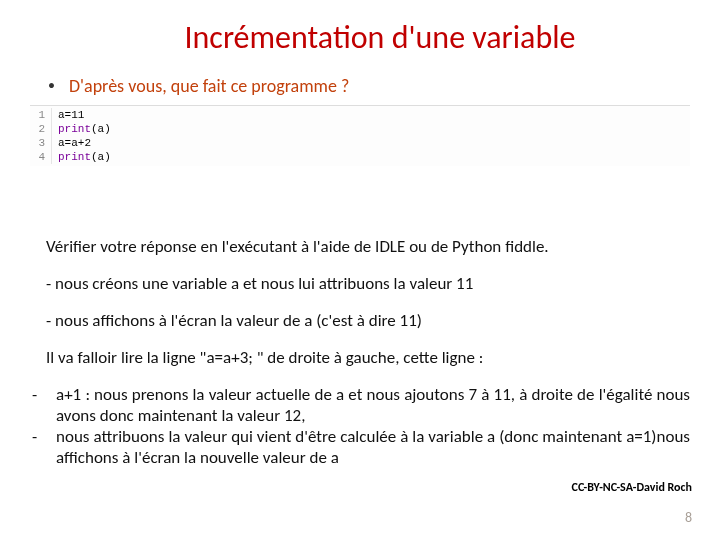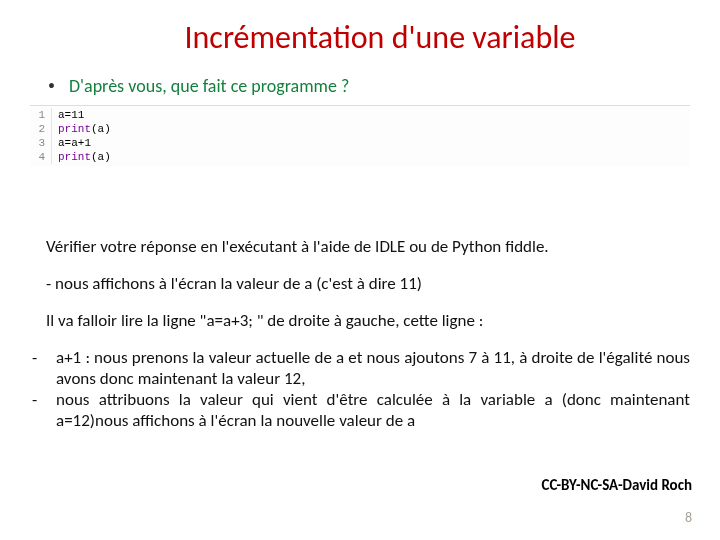--- a/index.html
+++ b/index.html
@@ -32,21 +32,21 @@
     margin-bottom: 8px;
   }
   .bullet-dot {
     font-size: 14px;
     color: #333;
     margin-right: 14px;
     line-height: 22px;
   }
   .bullet-text {
     font-size: 18px;
-    color: #15803d;
+    color: #c2410c;
     line-height: 22px;
   }
   .code-block {
     margin: 6px 0 12px 0;
     border-top: 1px solid #ddd;
     background: #fdfdfd;
     padding: 2px 0 2px 0;
     font-family: "Courier New", monospace;
     font-size: 11px;
     line-height: 14px;
@@ -85,21 +85,21 @@
     padding-left: 2px;
   }
   .body-text .indent-content {
     flex: 1;
     text-align: justify;
   }
   .credit {
     position: absolute;
     right: 28px;
     bottom: 46px;
-    font-size: 15px;
+    font-size: 12px;
     font-weight: 700;
     color: #000;
   }
   .page-num {
     position: absolute;
     right: 28px;
     bottom: 14px;
     font-size: 14px;
     color: #a9a098;
   }
@@ -120,38 +120,39 @@
     <div class="code-row">
       <div class="gutter">1</div>
       <div class="code-text">a=11</div>
     </div>
     <div class="code-row">
       <div class="gutter">2</div>
       <div class="code-text"><span class="fn">print</span><span>(a)</span></div>
     </div>
     <div class="code-row">
       <div class="gutter">3</div>
-      <div class="code-text">a=a+1</div>
+      <div class="code-text">a=a+2</div>
     </div>
     <div class="code-row">
       <div class="gutter">4</div>
       <div class="code-text"><span class="fn">print</span><span>(a)</span></div>
     </div>
   </div>
 
   <div class="body-text">
     <p class="para">Vérifier votre réponse en l'exécutant à l'aide de IDLE ou de Python fiddle.</p>
+    <p class="para">- nous créons une variable a et nous lui attribuons la valeur 11</p>
     <p class="para">- nous affichons à l'écran la valeur de a (c'est à dire 11)</p>
     <p class="para">Il va falloir lire la ligne "a=a+3; " de droite à gauche, cette ligne :</p>
     <div class="indent-row">
       <div class="dash">-</div>
       <div class="indent-content">a+1 : nous prenons la valeur actuelle de a et nous ajoutons 7 à 11, à droite de l'égalité nous avons donc maintenant la valeur 12,</div>
     </div>
     <div class="indent-row">
       <div class="dash">-</div>
-      <div class="indent-content">nous attribuons la valeur qui vient d'être calculée à la variable a (donc maintenant a=12)nous affichons à l'écran la nouvelle valeur de a</div>
+      <div class="indent-content">nous attribuons la valeur qui vient d'être calculée à la variable a (donc maintenant a=1)nous affichons à l'écran la nouvelle valeur de a</div>
     </div>
   </div>
 
   <div class="credit">CC-BY-NC-SA-David Roch</div>
   <div class="page-num">8</div>
 
 </div>
 
 </body></html>

